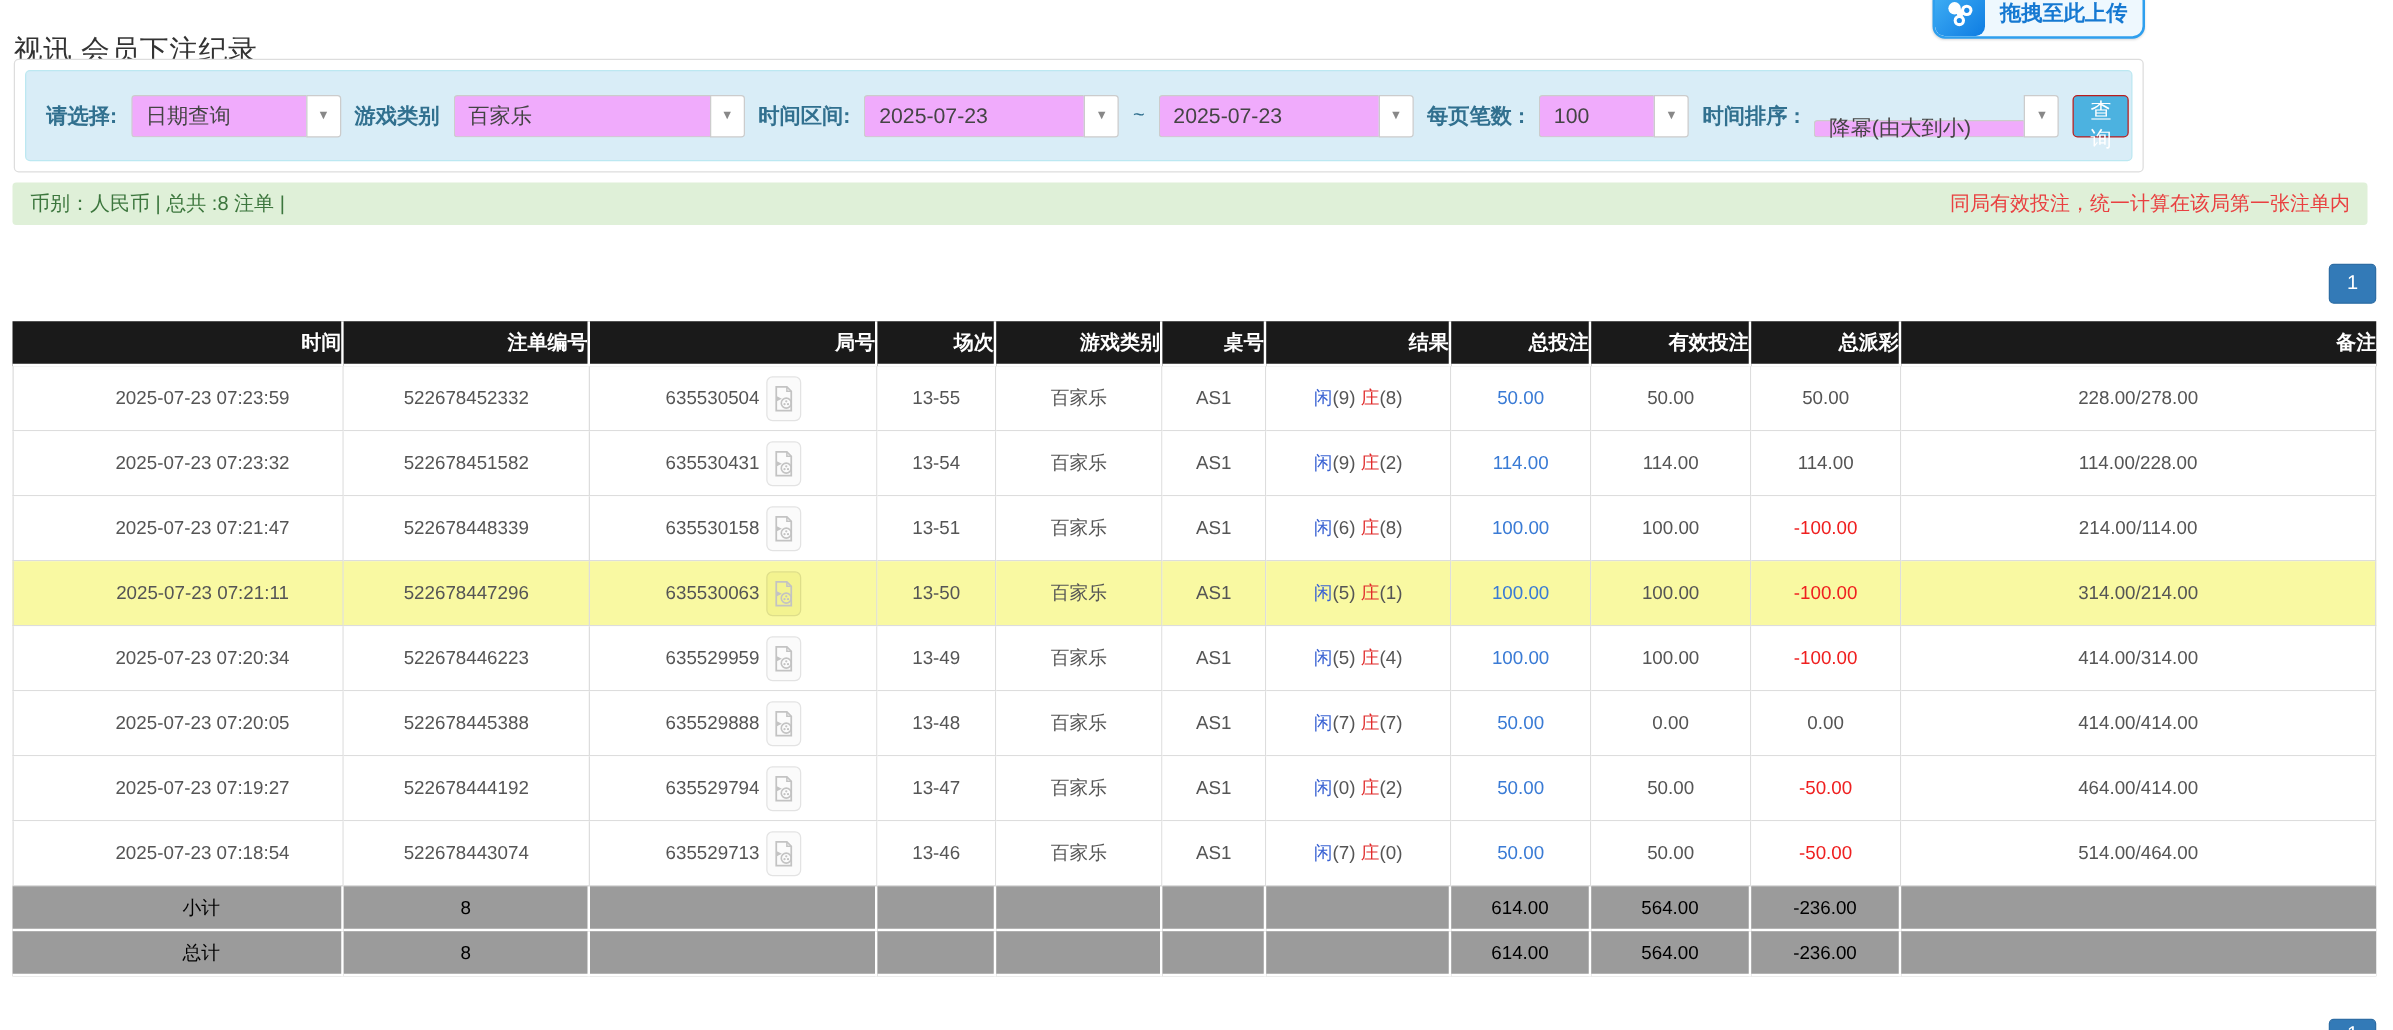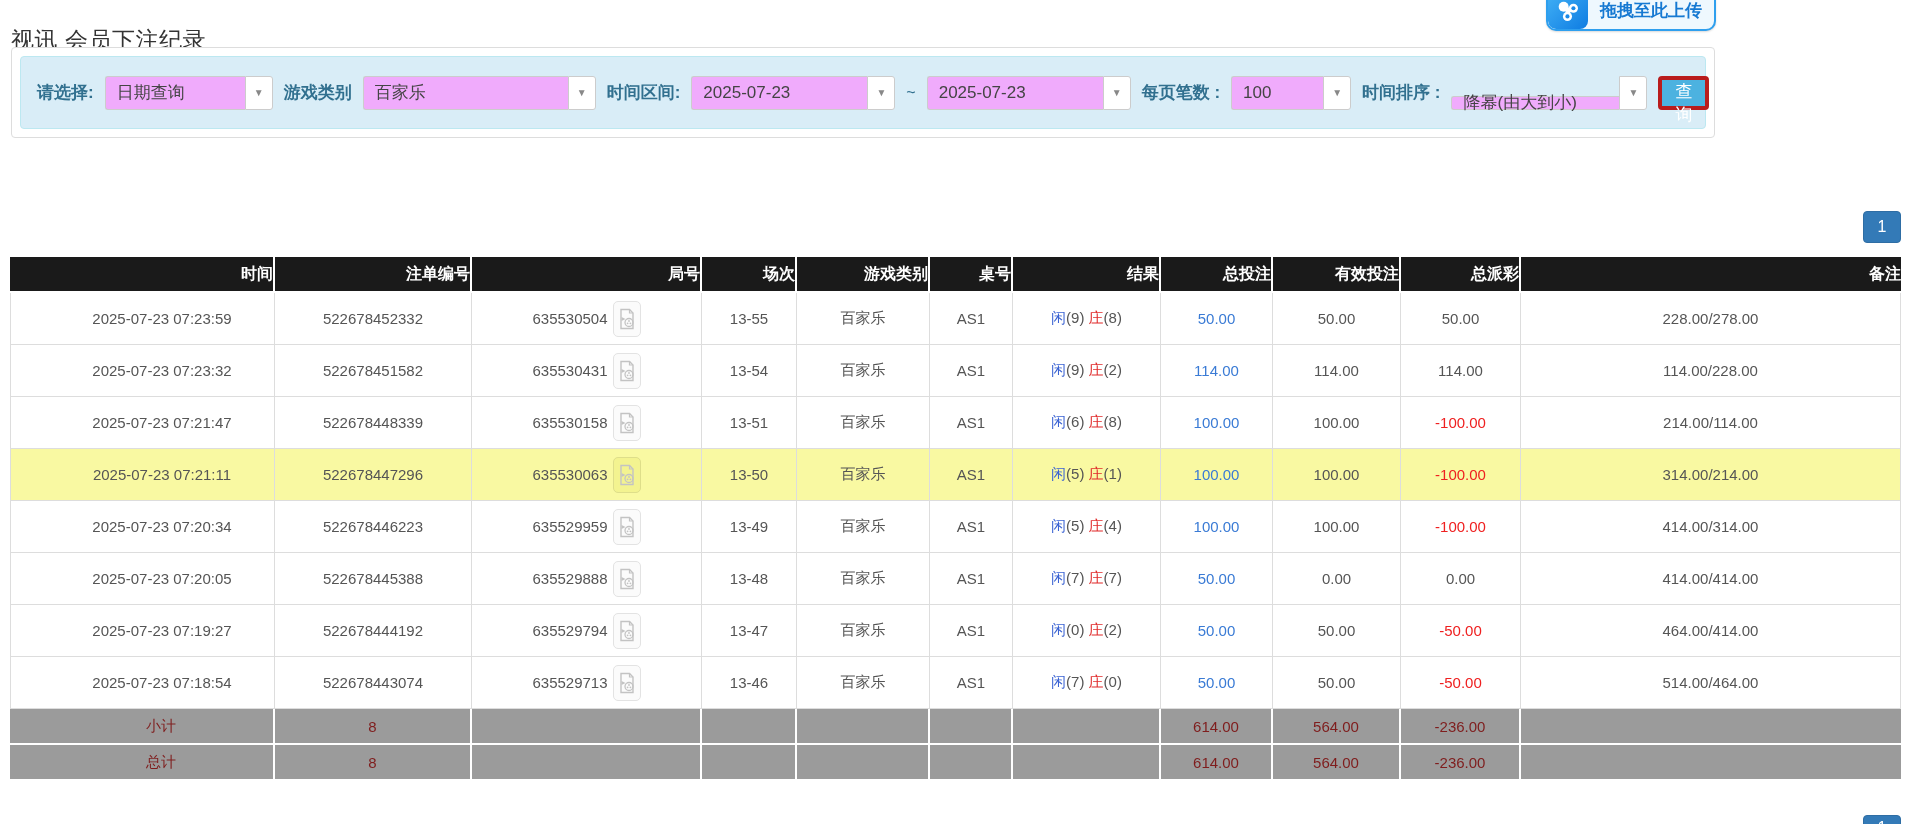--- a/index.html
+++ b/index.html
@@ -21,21 +21,21 @@
                   border:1px solid #ddd; border-radius:4px; padding:8px; }
   .filter-well { height:73px; background:#d9edf7; border:1px solid #bce8f1; border-radius:4px;
                  display:flex; align-items:center; padding:0 16px; gap:11px; }
   .flabel { font-size:17px; font-weight:bold; color:#31708f; white-space:nowrap; }
   .combo { display:flex; height:34px; cursor:pointer; }
   .combo-field { background:#f0abfc; border:1px solid #ccc; border-right:none; border-radius:3px 0 0 3px;
                  font-size:17px; color:#444; display:flex; align-items:center; padding:0 11px; white-space:nowrap; }
   .combo-btn { width:28px; background:#fff; border:1px solid #ccc; border-radius:0 3px 3px 0;
                display:flex; align-items:center; justify-content:center; color:#888; font-size:10px; }
   .tilde { font-size:16px; color:#31708f; }
-  .search-btn { height:34px; padding:0 13px; background:#4cb2e0; color:#fff; border:4px solid #b91c1c;
+  .search-btn { height:34px; padding:0 13px; background:#4cb2e0; color:#fff; border:1px solid #b91c1c;
                 border-radius:4px; font-size:17px; cursor:pointer; }
 
   
   .summary-bar { position:absolute; top:146px; left:10px; width:1884px; height:34px; background:#dff0d8;
                  border-radius:3px; display:flex; align-items:center; justify-content:space-between;
                  padding:0 14px; font-size:16px; }
   .summary-left { color:#3c763d; }
   .summary-right { color:#e94040; }
 
   
@@ -47,21 +47,21 @@
   
   table.records { position:absolute; top:257px; left:10px; width:1891px; border-collapse:separate; border-spacing:0;
                   table-layout:fixed; font-size:15px; color:#555; }
   .records thead th { background:#1a1a1a; color:#fff; font-weight:bold; font-size:16px; height:36px;
                       text-align:right; border-right:2px solid #fff; border-bottom:2px solid #fff; }
   .records thead th:last-child { border-right:none; }
   .records tbody td { background:#fff; height:52px; text-align:center; border-right:1px solid #ddd;
                       border-bottom:1px solid #ddd; vertical-align:middle; }
   .records tbody td:first-child { border-left:1px solid #ddd;padding-left:39px; }
   .records tbody tr.highlight td { background:#f9f9a2; }
-  .records tr.summary td { background:#9b9b9b; color:#7f1d1d; height:36px; border-right:2px solid #fff;
+  .records tr.summary td { background:#9b9b9b; color:#000000; height:36px; border-right:2px solid #fff;
                            border-bottom:2px solid #fff; border-left:none; }
   .records tr.summary td:last-child { border-right:none; }
 
   .round-wrap { display:flex; align-items:center; justify-content:center; gap:5px; }
   .video-btn { width:28px; height:36px; background:#fbfbfb; border:1px solid #e3e3e3; border-radius:5px;
                display:flex; align-items:center; justify-content:center; cursor:pointer; }
   tr.highlight .video-btn { background:#f3f390; border-color:#dede8a; }
   .player { color:#3b63d3; }
   .banker { color:#e02b2b; }
   .score { color:#555; }
@@ -124,20 +124,24 @@
       <span class="flabel">时间排序 :</span>
       <span class="combo">
         <span class="combo-field" style="width:168px;margin-top:20px;">降幂(由大到小)</span>
         <span class="combo-btn">▼</span>
       </span>
 
       <button class="search-btn">查询</button>
     </div>
   </div>
 
+  <div class="summary-bar">
+    <span class="summary-left">币别：人民币 | 总共 :8 注单 |</span>
+    <span class="summary-right">同局有效投注，统一计算在该局第一张注单内</span>
+  </div>
 
   <div class="page-btn top">1</div>
 
   <table class="records">
     <colgroup>
         <col style="width: 265px;">
         <col style="width: 197px;">
         <col style="width: 230px;">
         <col style="width: 95px;">
         <col style="width: 133px;">

